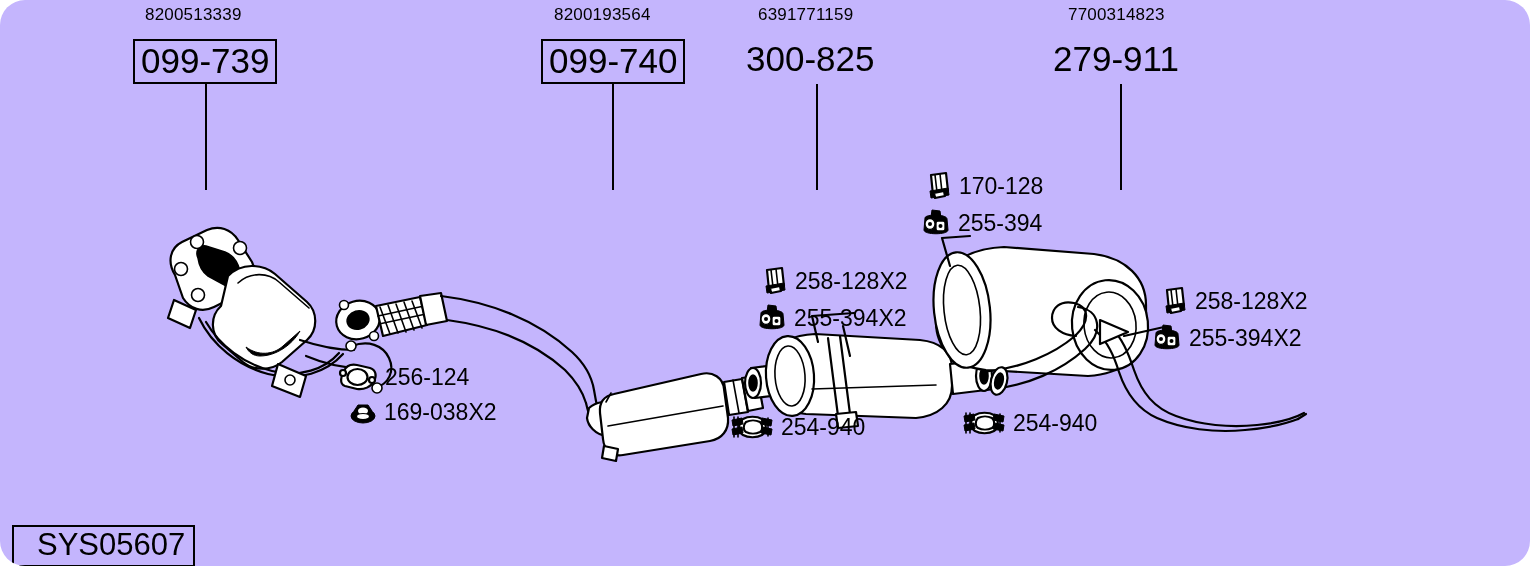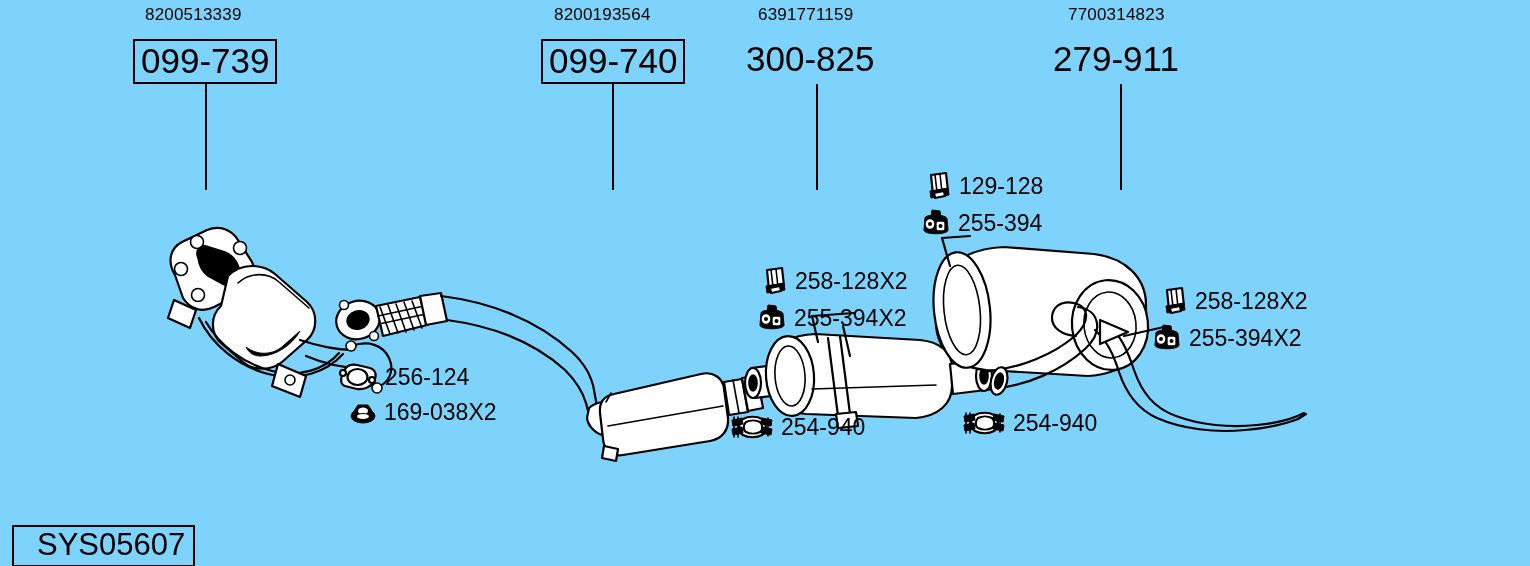--- a/index.html
+++ b/index.html
@@ -8,22 +8,23 @@
     background: #ffffff;
   }
   body {
     font-family: "Liberation Sans", sans-serif;
     color: #000000;
   }
   #page {
     position: relative;
     width: 1530px;
     height: 566px;
-    background: #7dd3fc;
+    background: #c4b5fd;
     overflow: hidden;
+    border-radius: 25px;
   }
   .abs { position: absolute; }
 
   
   .oem-code {
     position: absolute;
     font-size: 17px;
     letter-spacing: 0.2px;
     white-space: nowrap;
     color: #000;
@@ -294,21 +295,21 @@
   </div>
 
   <div class="callout" style="left:926px; top:171px;">
     <svg class="cl-icon" width="26" height="30" viewBox="0 0 26 30">
       <path class="fillw" stroke-width="1.6" d="M5 4 L20 2 L22 20 L7 24 Z"></path>
       <path class="ln-thin" stroke-width="1.5" d="M9 4 L11 21"></path>
       <path class="ln-thin" stroke-width="1.5" d="M14 3 L16 21"></path>
       <path class="fillk" d="M4 20 L22 17 L23 24 L5 27 Z"></path>
       <path class="fillw" stroke-width="1.4" d="M8 22 L18 20 L19 25 L9 27 Z"></path>
     </svg>
-    <span class="cl-label">129-128</span>
+    <span class="cl-label">170-128</span>
   </div>
 
   <div class="callout" style="left:921px; top:208px;">
     <svg class="cl-icon" width="30" height="30" viewBox="0 0 30 30">
       <path class="fillk" d="M11 2 L19 3 L20 10 L10 9 Z"></path>
       <path class="fillk" d="M4 10 C4 6 26 6 26 11 L27 22 C27 27 3 27 3 22 Z"></path>
       <ellipse cx="9" cy="16" rx="5" ry="5.5" fill="#fff" stroke="#000" stroke-width="1.3"></ellipse>
       <circle cx="9" cy="16" r="2" fill="#000"></circle>
       <rect x="15" y="13" width="9" height="10" rx="2" fill="#fff" stroke="#000" stroke-width="1.3"></rect>
       <circle cx="19.5" cy="18" r="2" fill="#000"></circle>

